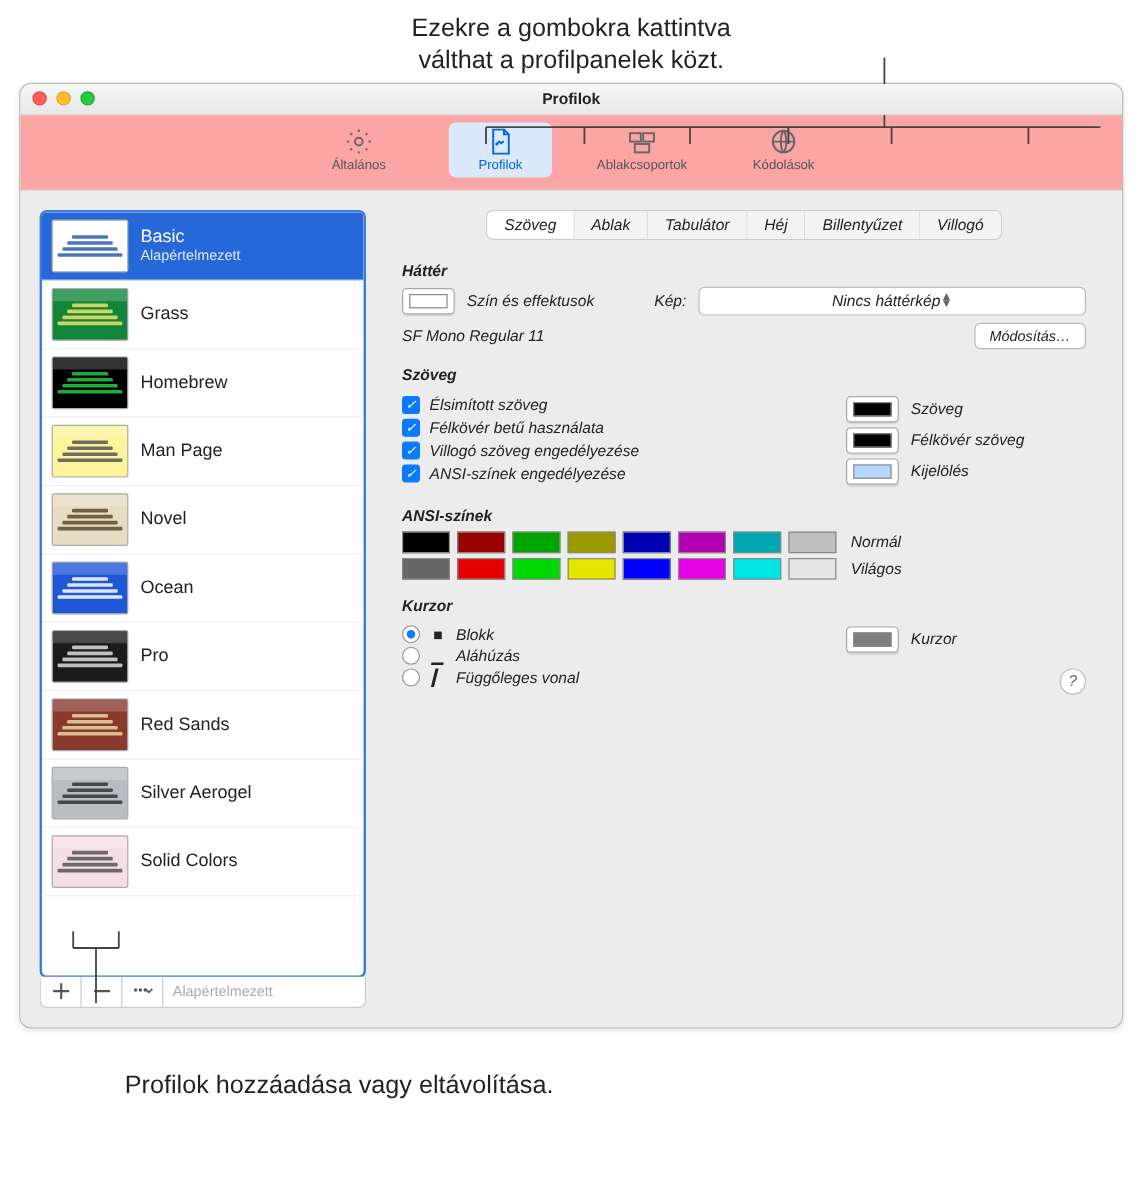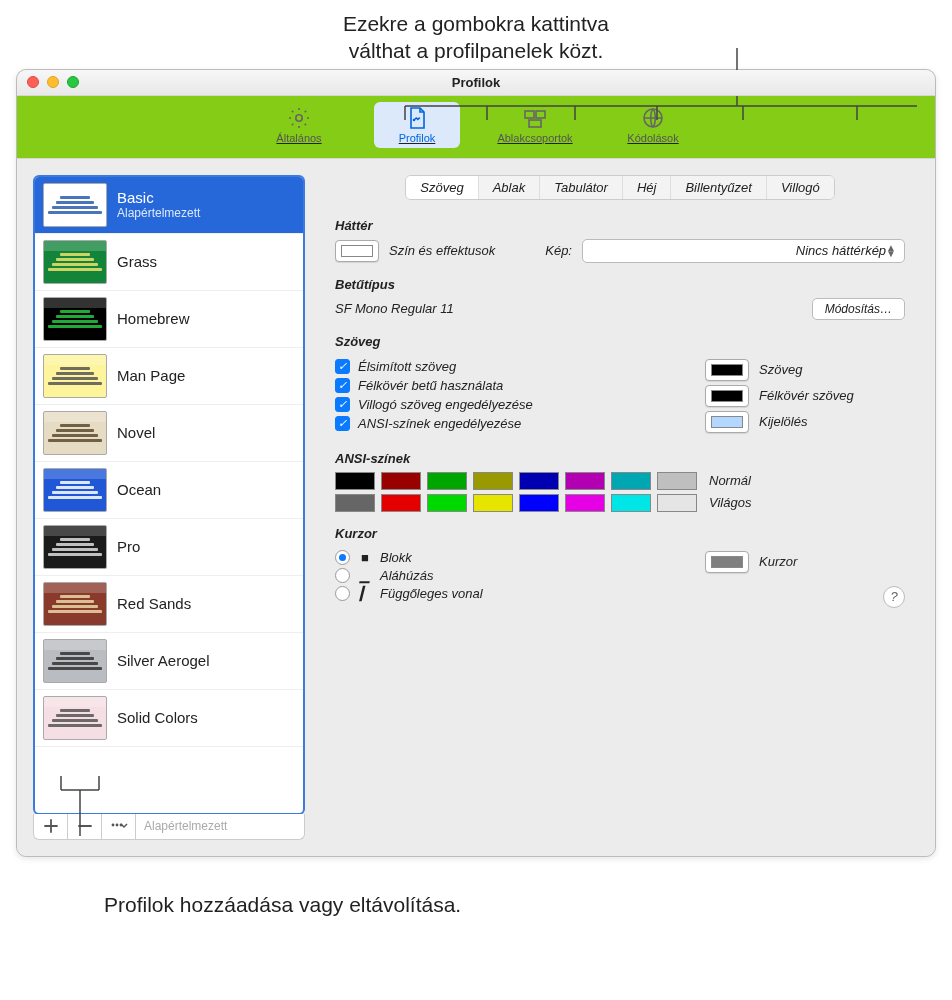--- a/index.html
+++ b/index.html
@@ -39,22 +39,21 @@
   .traffic { display: flex; gap: 8px; position: absolute; left: 10px; }
   .tl { width: 12px; height: 12px; border-radius: 50%; }
   .tl.red { background: #ff5f57; border:1px solid #e24a41;}
   .tl.yel { background: #febc2e; border:1px solid #e1a326;}
   .tl.grn { background: #28c840; border:1px solid #1fa533;}
   .titlebar .title { flex:1; text-align:center; font-weight:600; font-size:13px;}
   .toolbar {
     display:flex; justify-content:center; gap:32px;
     padding: 6px 0 10px;
     border-bottom: 1px solid #d6d6d6;
-    background:#84cc16;
-    text-decoration:underline;
+    background:#fca5a5;
   }
   .tb-item { text-align:center; font-size:11px; color:#555; width:86px; cursor:pointer; border-radius:6px; padding:4px 0;}
   .tb-item.active { background:#dbe9fb; color:#0066e0;}
   .tb-icon { width:28px; height:24px; margin:0 auto 2px; display:flex; align-items:center; justify-content:center;}
   .tb-icon svg { width:24px; height:24px; }
   .content {
     display:flex; gap:16px; padding:16px;
     background:#ececec;
     border-radius:0 0 10px 10px;
   }
@@ -117,21 +116,21 @@
   .row { display:flex; align-items:center; gap:10px; margin:6px 0;}
   .swatch-btn {
     width:44px; height:22px; border:1px solid #aaa; border-radius:4px;
     background:#fff; display:inline-flex; align-items:center; justify-content:center;
     cursor:pointer; box-shadow:0 1px 1px rgba(0,0,0,0.1);
   }
   .swatch-btn .sw { width:32px; height:12px; border:1px solid #888; }
   .select {
     flex:1; height:24px; border:1px solid #bbb; border-radius:5px;
     background:#fff; display:flex; align-items:center; padding:0 8px;
-    justify-content:flex-end; cursor:pointer; font-size:13px;
+    justify-content:center; cursor:pointer; font-size:13px;
   }
   .select .chev { font-size:10px; color:#666; line-height:0.6;}
   .btn {
     height:22px; padding:0 12px; border:1px solid #bbb; border-radius:5px;
     background:#fff; font-size:12px; cursor:pointer; display:inline-flex; align-items:center;
   }
   .check-row { display:flex; align-items:center; gap:8px; margin:4px 0; font-size:13px;}
   .chk {
     width:15px; height:15px; border:1px solid #999; border-radius:3px; background:#fff;
     display:inline-flex; align-items:center; justify-content:center; cursor:pointer;
@@ -396,21 +395,20 @@
               <div class="sw" style="background:#fff"></div>
             </div>
           <span>Szín és effektusok</span>
           <span style="margin-left:40px">Kép:</span>
           <div class="select">
             <span>Nincs háttérkép</span>
             <span class="chev">▲<br>▼</span>
           </div>
         </div>
 
-        <div class="section-title">Betűtípus</div>
         <div class="row">
           <span style="flex:1">SF Mono Regular 11</span>
           <div class="btn">Módosítás…</div>
         </div>
 
         <div class="section-title">Szöveg</div>
         <div class="color-row-wrap">
           <div class="text-col" id="text-checks">
               <div class="check-row">
                 <span class="chk on">✓</span>

